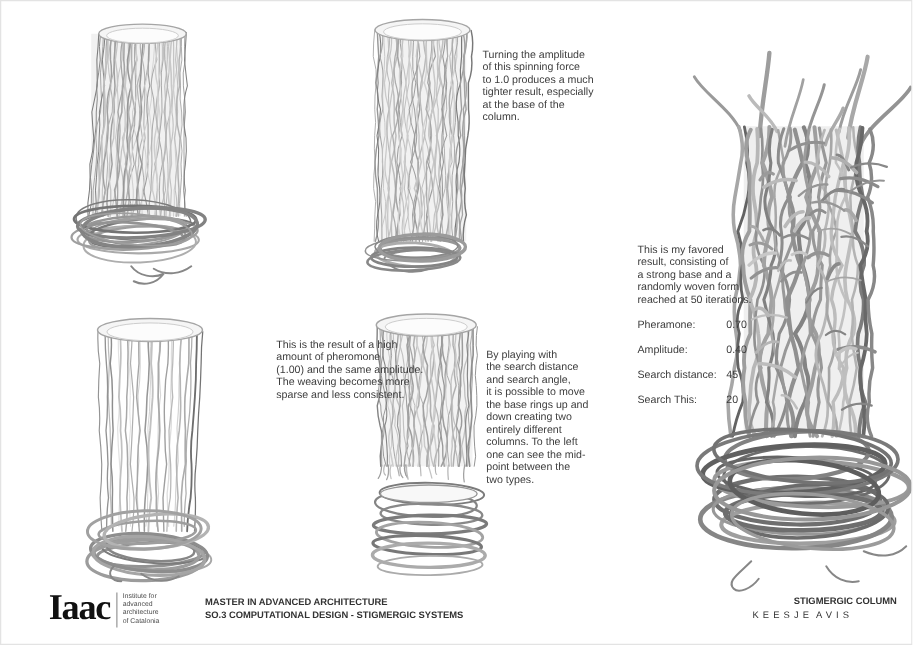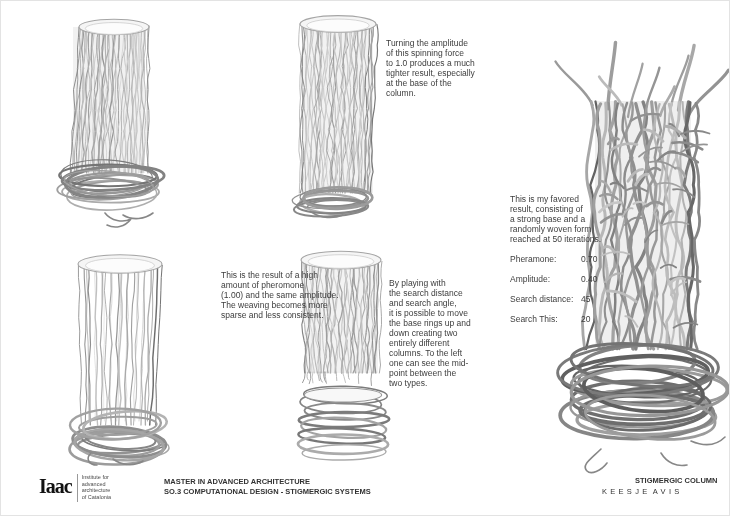--- a/index.html
+++ b/index.html
@@ -16,21 +16,21 @@
   }
   #ann-top-left{left:150px;top:40px;}
   #ann-top-middle{left:385px;top:37px;}
   #ann-favored{left:509px;top:183px;}
   #ann-bottom-left{left:172px;top:269px;margin-left:48px;}
   #ann-bottom-middle{left:388px;top:277px;}
   .param-row{display:flex;font-size:8.5px;line-height:10px;white-space:nowrap;}
   .param-row .lbl{width:71px;}
   #footer-logo{position:absolute;left:38px;top:470px;display:flex;align-items:flex-start;}
   #logo-word{
-    font-family:"Liberation Serif",serif;font-weight:bold;font-size:20px;line-height:30px;
+    font-family:"Liberation Serif",serif;font-weight:bold;font-size:29px;line-height:30px;
     letter-spacing:-1px;color:var(--logo,#111);
   }
   #logo-divider{width:1px;height:28px;background:#999;margin:3px 4px 0 5px;}
   #logo-institute{font-size:5.5px;line-height:6.6px;color:#4a4a4a;white-space:pre-line;padding-top:3px;}
   #footer-center{position:absolute;left:163px;top:476px;color:var(--footer_text,#333);}
   #footer-center .fline{font-size:7.5px;font-weight:bold;line-height:10px;white-space:nowrap;}
   #footer-right{position:absolute;left:601px;top:475px;color:var(--footer_text,#333);}
   #project-title{font-size:7.5px;font-weight:bold;line-height:10px;margin-left:5px;white-space:nowrap;padding-left:28px;}
   #project-author{font-size:7.5px;line-height:11px;letter-spacing:0.6px;white-space:pre;}
 </style>

